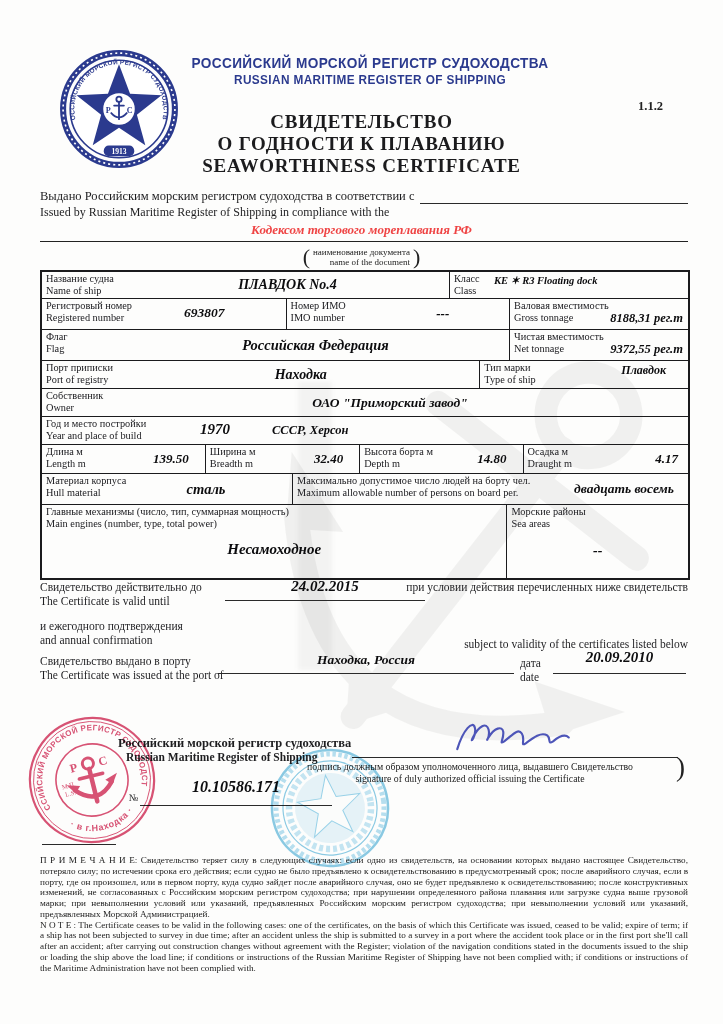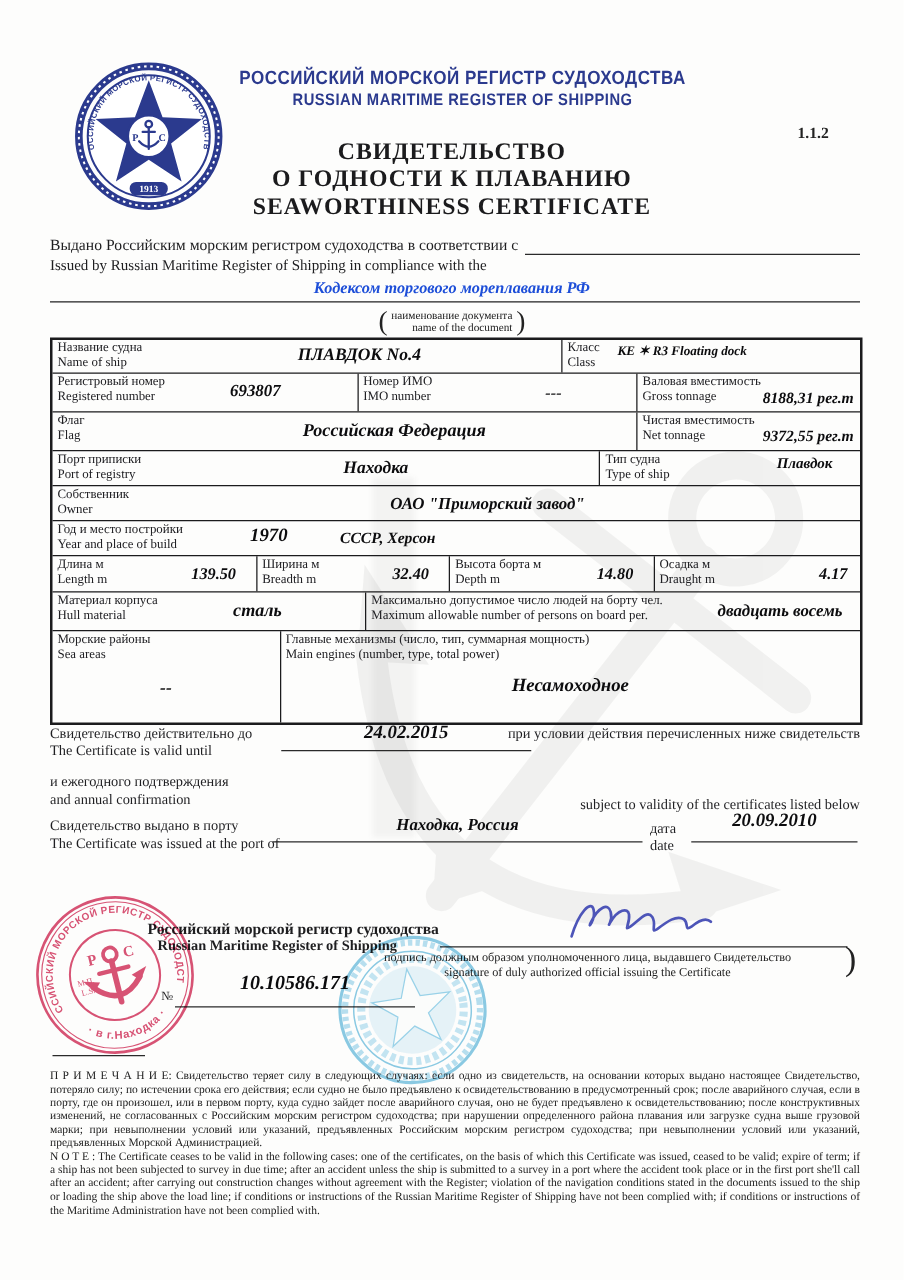--- a/index.html
+++ b/index.html
@@ -9,21 +9,21 @@
   
   .org-ru{left:150px;top:55px;width:440px;text-align:center;font-family:"Liberation Sans",sans-serif;
           font-weight:bold;font-size:14.2px;letter-spacing:.4px;color:#2b3a8e;transform:scale(.96,1.08);}
   .org-en{left:150px;top:73px;width:440px;text-align:center;font-family:"Liberation Sans",sans-serif;
           font-weight:bold;font-size:12.3px;letter-spacing:.4px;color:#2b3a8e;transform:scale(.96,1.08);}
   .form-code{left:638px;top:99px;font-size:12.5px;font-weight:bold;color:#222;}
   .title{left:0;width:723px;text-align:center;font-weight:bold;font-size:19px;letter-spacing:.8px;color:#1b1b1d;}
   
   .introline{left:40px;width:648px;display:flex;align-items:flex-end;font-size:12.5px;}
   .fill-line{flex:1;border-bottom:1px solid #2a2a2a;margin-left:6px;height:14px;}
-  .docname{left:0;width:723px;top:222px;text-align:center;font-weight:bold;font-style:italic;font-size:13px;color:#1d4ed8;}
+  .docname{left:0;width:723px;top:222px;text-align:center;font-weight:bold;font-style:italic;font-size:13px;color:#ef4444;}
   .hr{left:40px;top:241px;width:648px;border-top:1.6px solid #222;}
   .cap-wrap{left:0;top:246px;width:723px;display:flex;justify-content:center;align-items:center;gap:3px;}
   .bigparen{font-size:22px;font-weight:400;color:#222;line-height:1;}
   .cap-lines{text-align:center;font-size:9px;line-height:1.15;color:#222;}
   
   .tbl{position:absolute;left:40px;top:270px;width:646px;border:2px solid #1b1b1d;background:transparent;}
   .trow{display:flex;border-top:1.2px solid #1b1b1d;position:relative;}
   .trow:first-child{border-top:none;}
   .tcell{position:relative;border-left:1.2px solid #1b1b1d;display:flex;align-items:center;box-sizing:border-box;}
   .tcell:first-child{border-left:none;}
@@ -169,21 +169,21 @@
     <div class="trow" style="height:27px;">
       <div class="tcell" style="width:67.7%;">
         <div class="lbl">
             <span>Порт приписки</span>
             <span>Port of registry</span>
           </div>
         <div class="val vc" style="font-size:14px;padding-left:80px;">Находка</div>
       </div>
       <div class="tcell" style="width:32.3%;">
         <div class="lbl">
-            <span>Тип судна</span>
+            <span>Тип марки</span>
             <span>Type of ship</span>
           </div>
         <div class="val" style="position:absolute;top:2px;right:22px;font-size:12px;">Плавдок</div>
       </div>
     </div>
     <div class="trow" style="height:27px;">
       <div class="tcell" style="width:100%;">
         <div class="lbl">
             <span>Собственник</span>
             <span>Owner</span>
@@ -241,33 +241,33 @@
       </div>
       <div class="tcell" style="width:61.3%;">
         <div class="lbl">
             <span>Максимально допустимое число людей на борту чел.</span>
             <span>Maximum allowable number of persons on board per.</span>
           </div>
         <div class="val" style="margin-left:auto;padding-right:14px;font-size:13.5px;">двадцать восемь</div>
       </div>
     </div>
     <div class="trow" style="height:73px;">
+      <div class="tcell" style="width:71.9%;align-items:flex-start;">
+        <div class="lbl">
+            <span>Главные механизмы (число, тип, суммарная мощность)</span>
+            <span>Main engines (number, type, total power)</span>
+          </div>
+        <div class="val vc" style="font-size:15px;margin-top:36px;">Несамоходное</div>
+      </div>
       <div class="tcell" style="width:28.1%;align-items:flex-start;">
         <div class="lbl">
             <span>Морские районы</span>
             <span>Sea areas</span>
           </div>
         <div class="val vc" style="font-size:14px;margin-top:38px;">--</div>
-      </div>
-      <div class="tcell" style="width:71.9%;align-items:flex-start;">
-        <div class="lbl">
-            <span>Главные механизмы (число, тип, суммарная мощность)</span>
-            <span>Main engines (number, type, total power)</span>
-          </div>
-        <div class="val vc" style="font-size:15px;margin-top:36px;">Несамоходное</div>
       </div>
     </div>
   </div>
 
   <div class="abs fld-lbl" style="left:40px;top:581px;">
     <span style="display:block;">Свидетельство действительно до</span>
     <span style="display:block;">The Certificate is valid until</span>
   </div>
   <div class="abs val" style="left:225px;top:578px;width:200px;text-align:center;font-size:15px;">24.02.2015</div>
   <div class="abs uline" style="left:225px;top:600px;width:200px;"></div>

